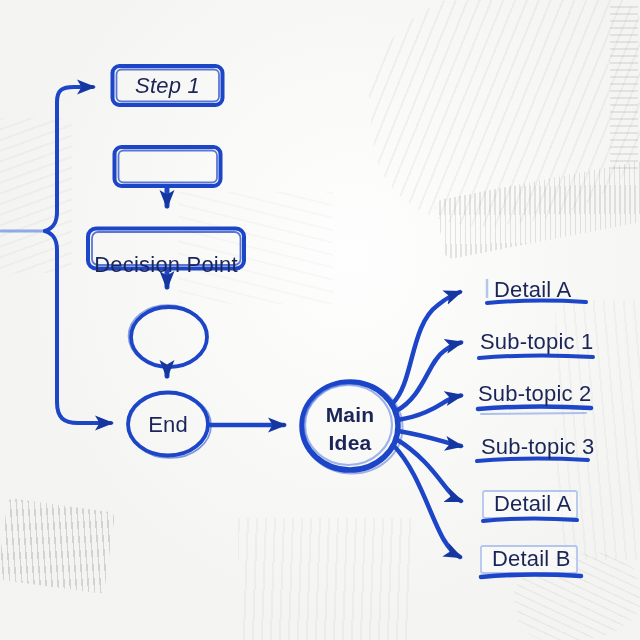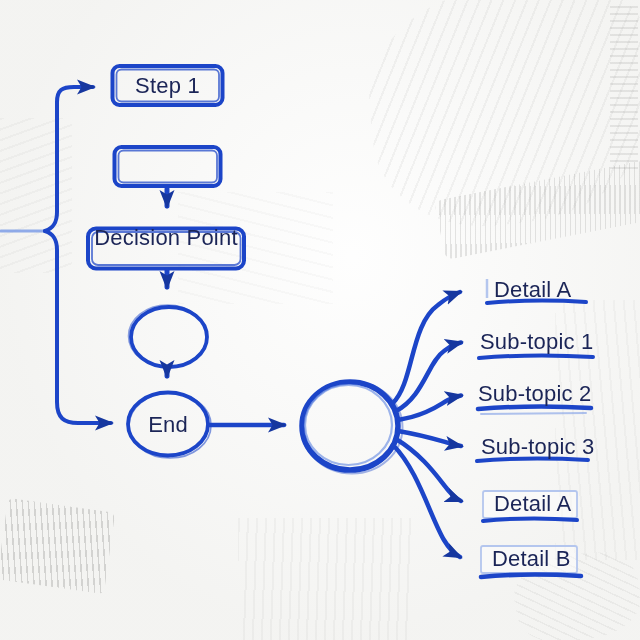--- a/index.html
+++ b/index.html
@@ -148,24 +148,28 @@
 
     <path class="pen w4" d="M 487 303 C 520 300 555 300 586 302"></path>
     <path class="pen w4" d="M 479 358 C 515 355 560 355 593 357"></path>
     <path class="pen w45" d="M 478 409 C 515 406 558 406 591 408"></path>
     <path class="pen-light" stroke-width="2" opacity="0.6" d="M 481 414 L 586 413"></path>
     <path class="pen w4" d="M 477 461 C 512 458 552 458 588 460"></path>
     <path class="pen w4" d="M 483 521 C 512 518 548 518 577 520"></path>
     <path class="pen w45" d="M 481 577 C 512 574 548 574 581 576"></path>
   </svg>
 
-  <div class="lbl" style="left:112px; top:73px;  width:111px;">Step 1</div>
-  <div class="lbl" style="left:88px;  top:225px; width:156px;">Decision Point</div>
+  <div class="lbl" style="left:112px; top:73px;  width:111px;font-style:italic;">Step 1</div>
+  <div class="lbl" style="left:88px;  top:252px; width:156px;">Decision Point</div>
   <div class="lbl" style="left:130px; top:412px; width:76px;">End</div>
 
+  <div class="lbl center-node" style="left:310px; top:401px; width:80px;">
+    <div>Main</div>
+    <div>Idea</div>
+  </div>
 
   <div class="lbl left" style="left:494px; top:277px;">Detail A</div>
   <div class="lbl left" style="left:480px; top:329px;">Sub-topic 1</div>
   <div class="lbl left" style="left:478px; top:381px;">Sub-topic 2</div>
   <div class="lbl left" style="left:481px; top:434px;">Sub-topic 3</div>
   <div class="lbl left" style="left:494px; top:491px;">Detail A</div>
   <div class="lbl left" style="left:492px; top:546px;">Detail B</div>
 
 </div>
 

